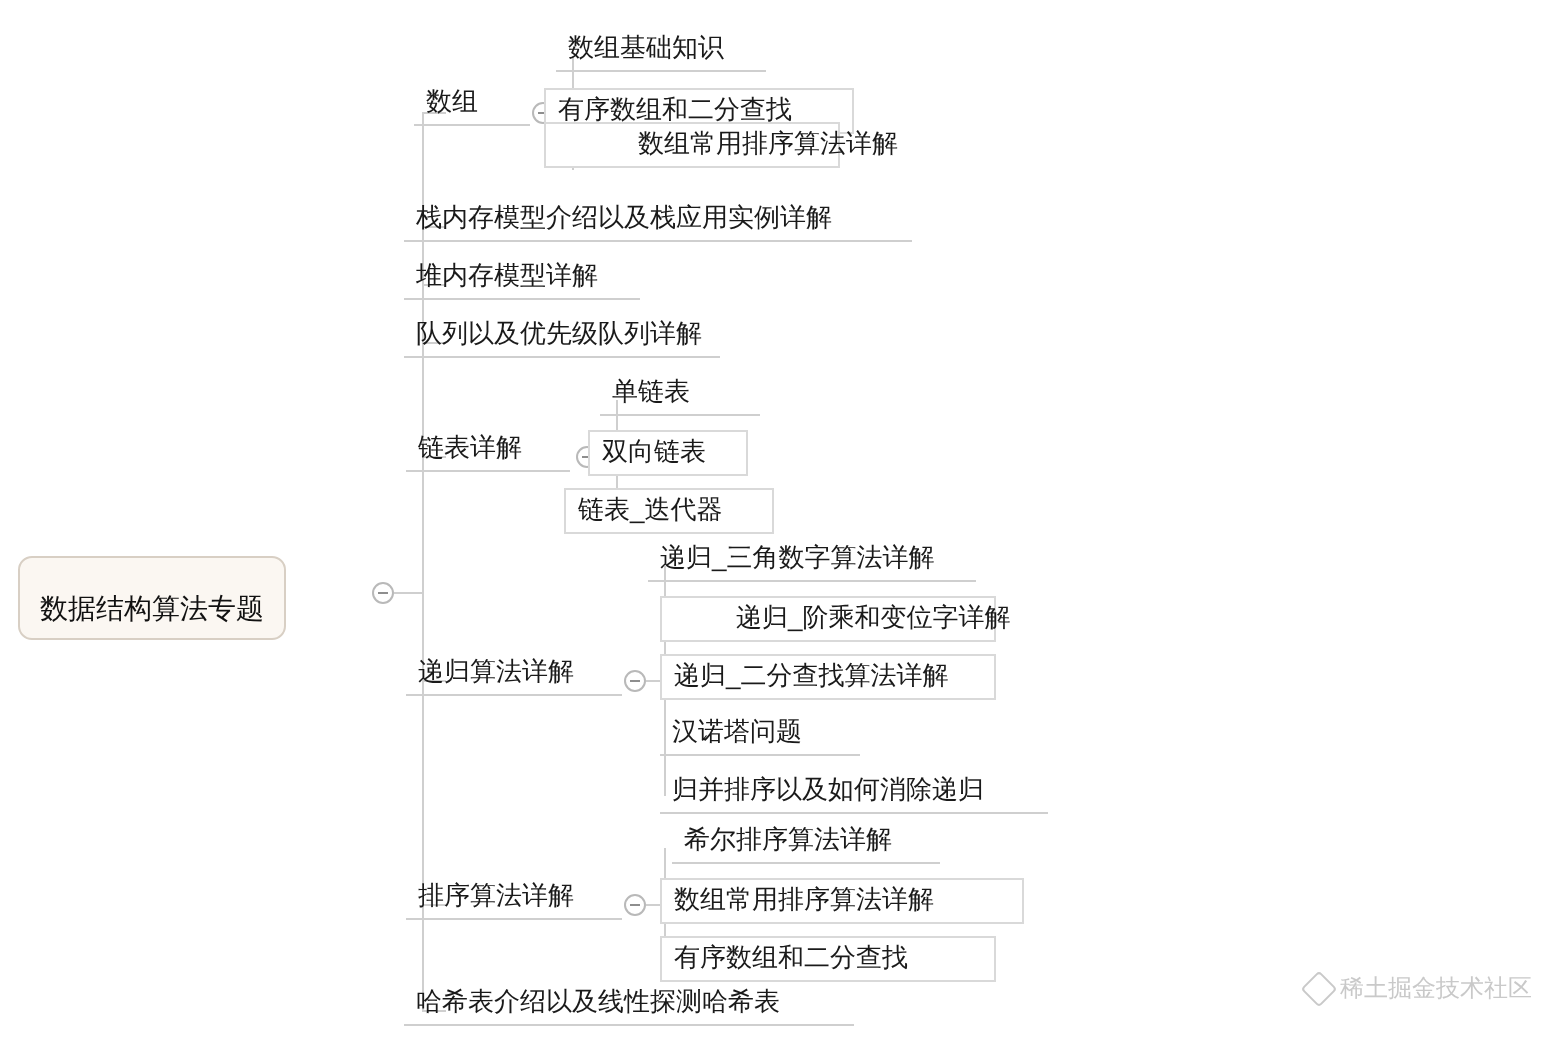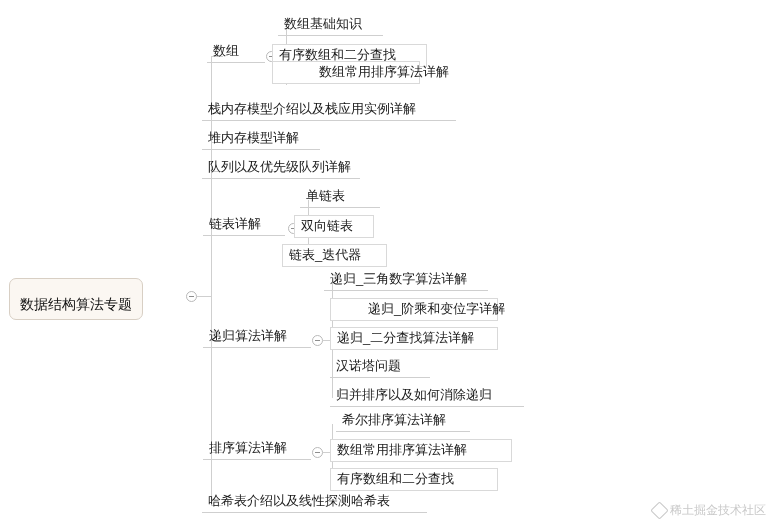--- a/index.html
+++ b/index.html
@@ -72,21 +72,21 @@
     position: absolute;
     left: 2px;
     top: 4px;
     width: 5px;
     height: 0;
     border-top: 1px solid #8e8e8e;
   }
   .watermark {
     position: absolute;
     right: 14px;
-    bottom: 12px;
+    bottom: 28px;
     font-size: 12px;
     color: #c9c9c9;
     display: flex;
     align-items: center;
     gap: 4px;
   }
   .wm-logo {
     display: inline-block;
     width: 11px;
     height: 11px;

